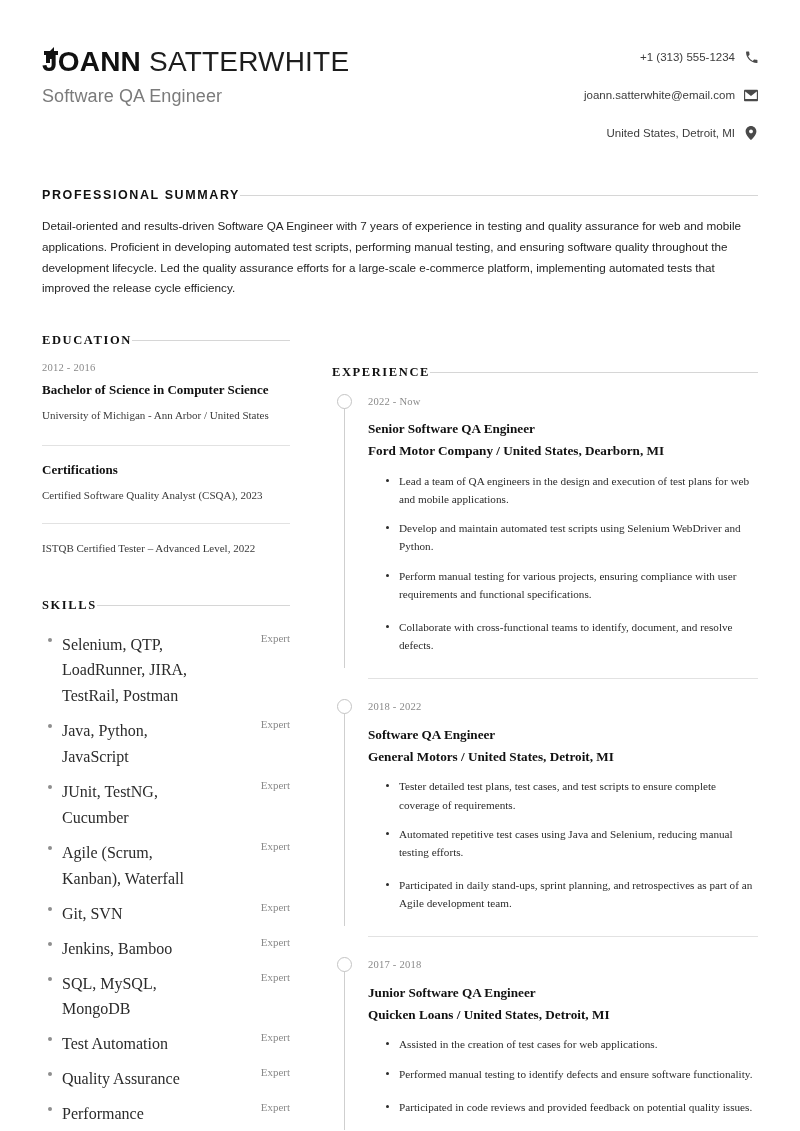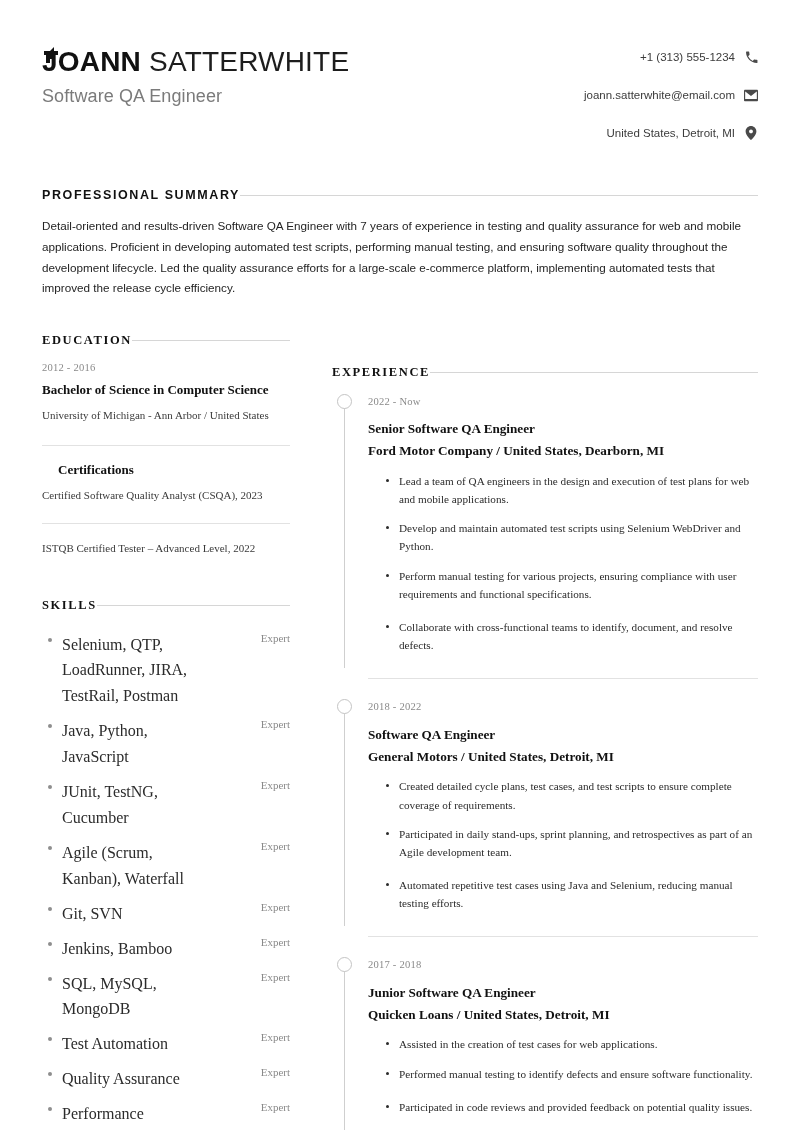--- a/index.html
+++ b/index.html
@@ -172,21 +172,20 @@
     height: 1px;
     background: #e2e2e2;
     margin: 18px 0 16px 0;
   }
 
   .cert-title {
     font-size: 13px;
     font-weight: 700;
     color: #111;
     margin-bottom: 9px;
-    margin-left: 16px;
   }
   .cert-line {
     font-size: 11px;
     line-height: 1.62;
     color: #3a3a3a;
   }
 
   
   .skills-section { margin-top: 40px; }
 
@@ -500,23 +499,23 @@
         </div>
         <div class="exp-divider"></div>
 
         <div class="exp-entry">
           <span class="rail"></span>
           <span class="node"></span>
           <div class="exp-date">2018 - 2022</div>
           <div class="exp-role">Software QA Engineer</div>
           <div class="exp-company">General Motors / United States, Detroit, MI</div>
           <div class="exp-bullets">
-            <div class="exp-bullet">Created detailed cycle plans, test cases, and test scripts to ensure complete coverage of requirements.</div>
+            <div class="exp-bullet">Tester detailed test plans, test cases, and test scripts to ensure complete coverage of requirements.</div>
+            <div class="exp-bullet">Automated repetitive test cases using Java and Selenium, reducing manual testing efforts.</div>
             <div class="exp-bullet">Participated in daily stand-ups, sprint planning, and retrospectives as part of an Agile development team.</div>
-            <div class="exp-bullet">Automated repetitive test cases using Java and Selenium, reducing manual testing efforts.</div>
           </div>
         </div>
         <div class="exp-divider"></div>
 
         <div class="exp-entry">
           <span class="rail"></span>
           <span class="node"></span>
           <div class="exp-date">2017 - 2018</div>
           <div class="exp-role">Junior Software QA Engineer</div>
           <div class="exp-company">Quicken Loans / United States, Detroit, MI</div>

